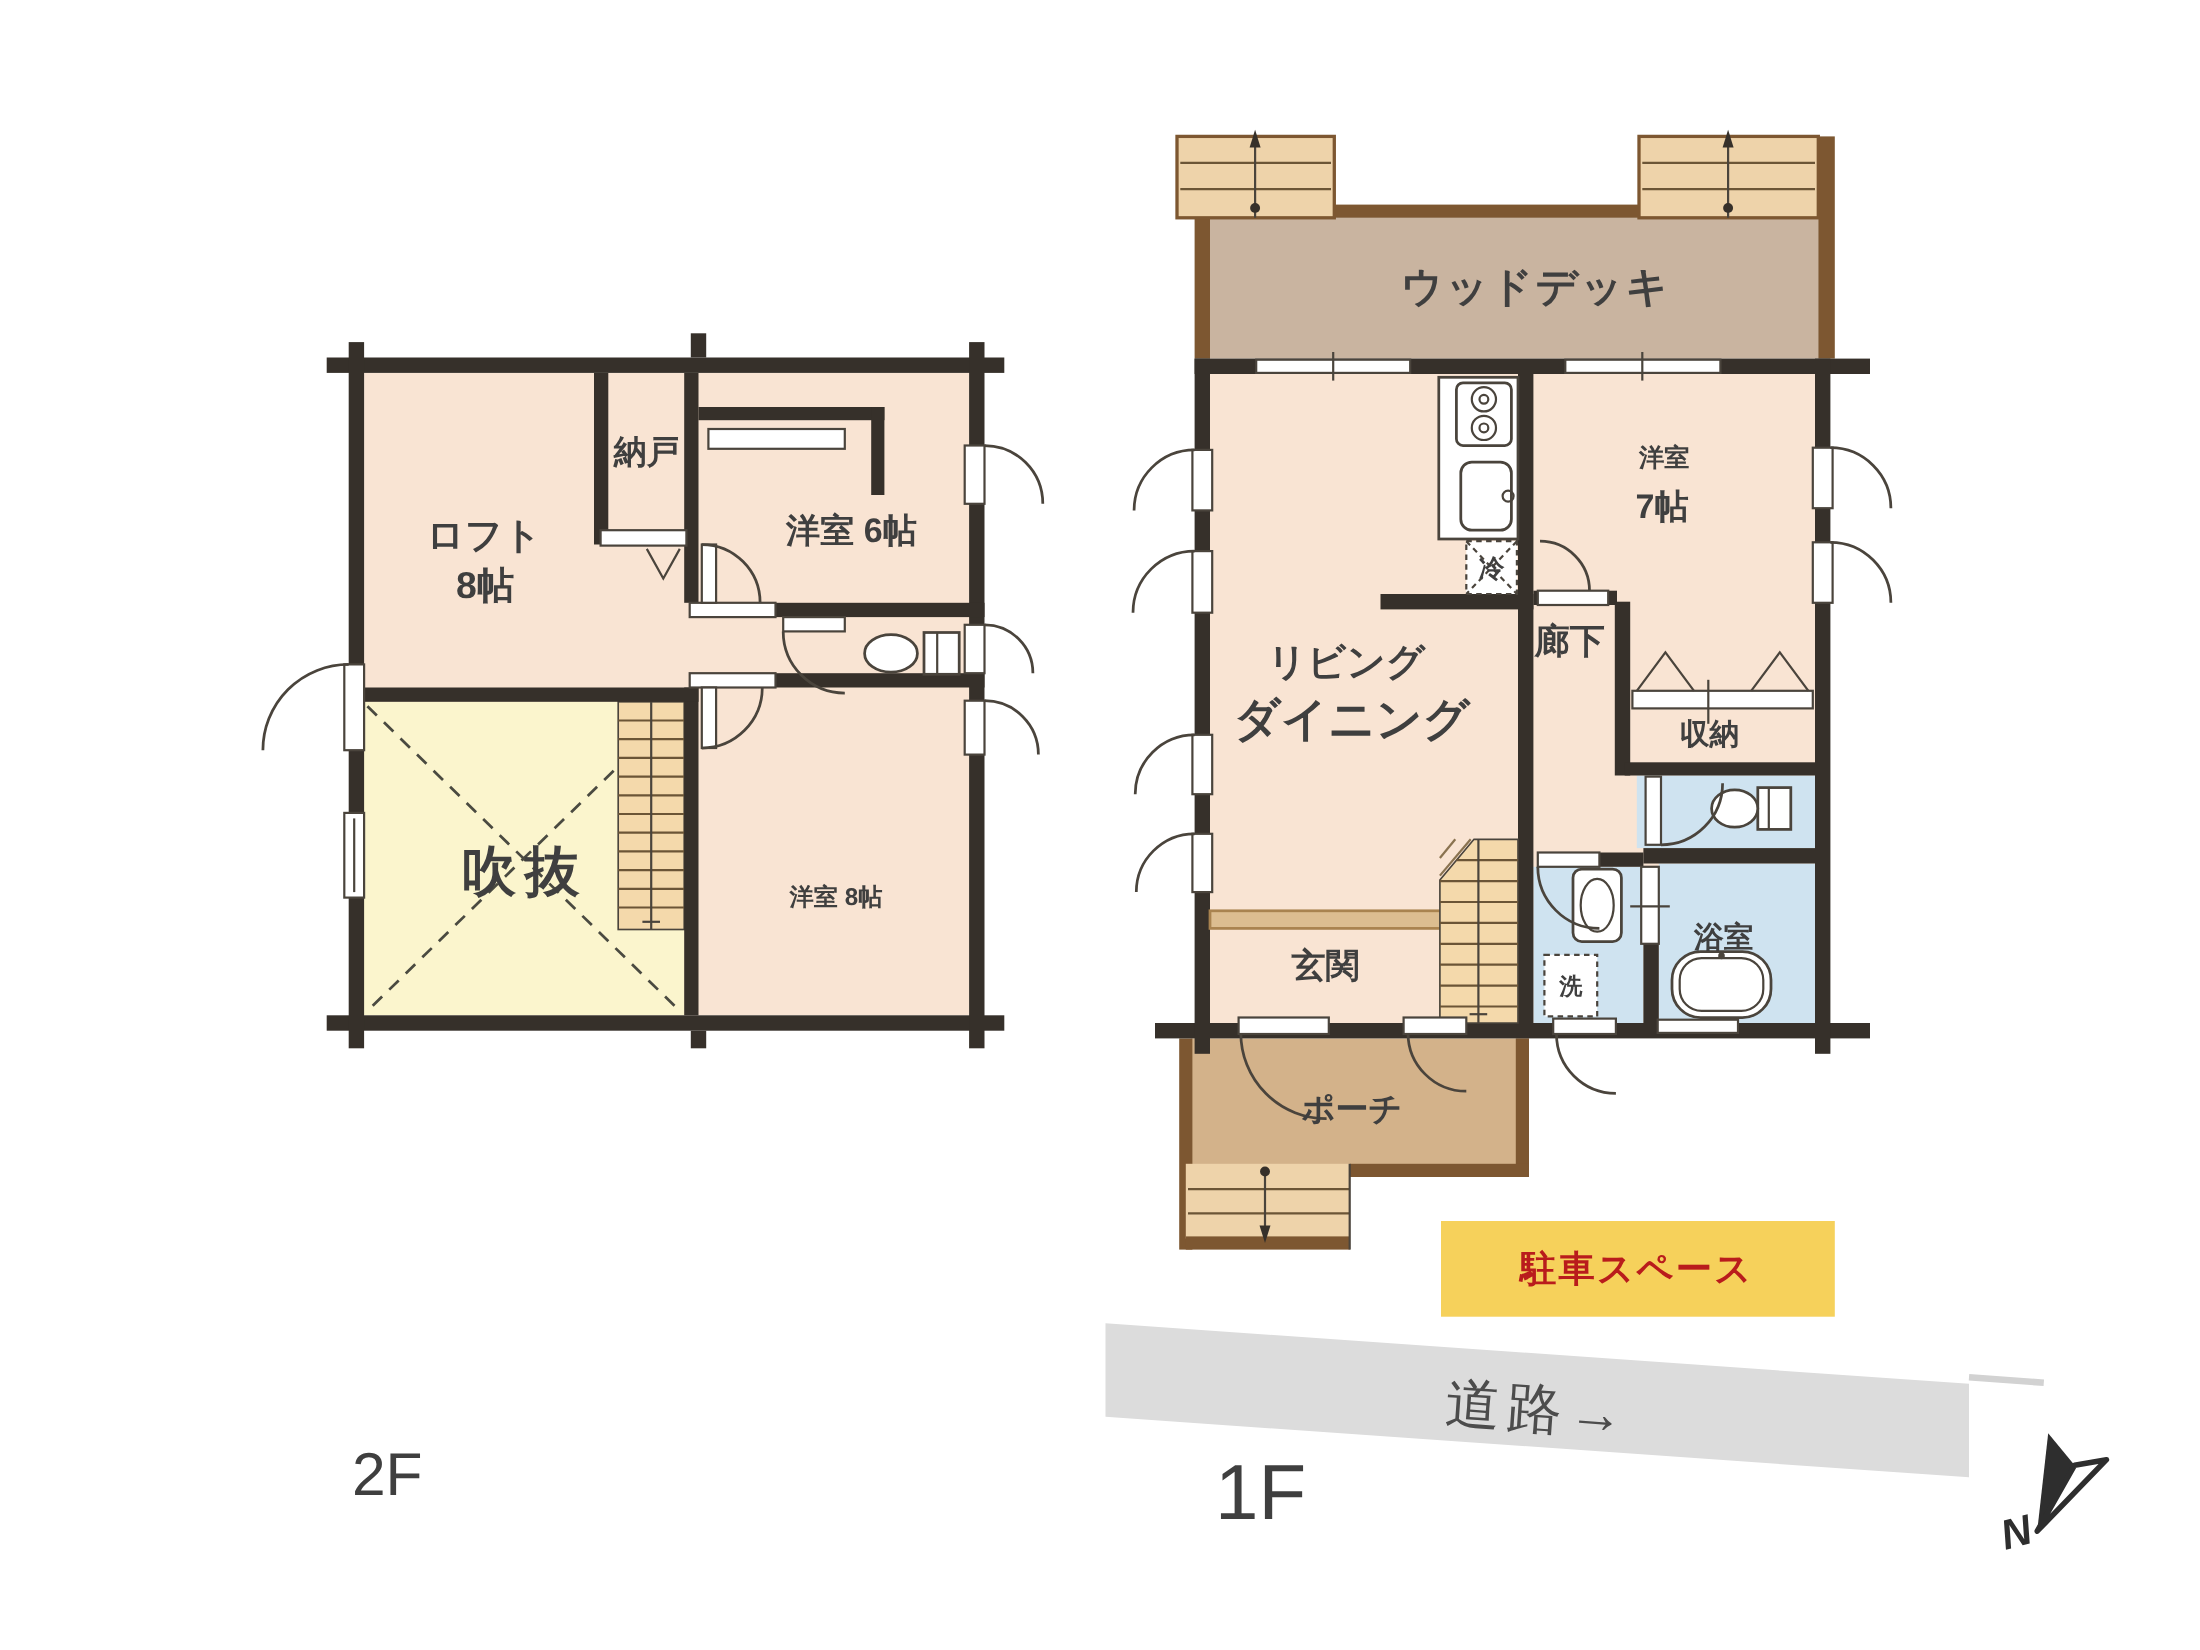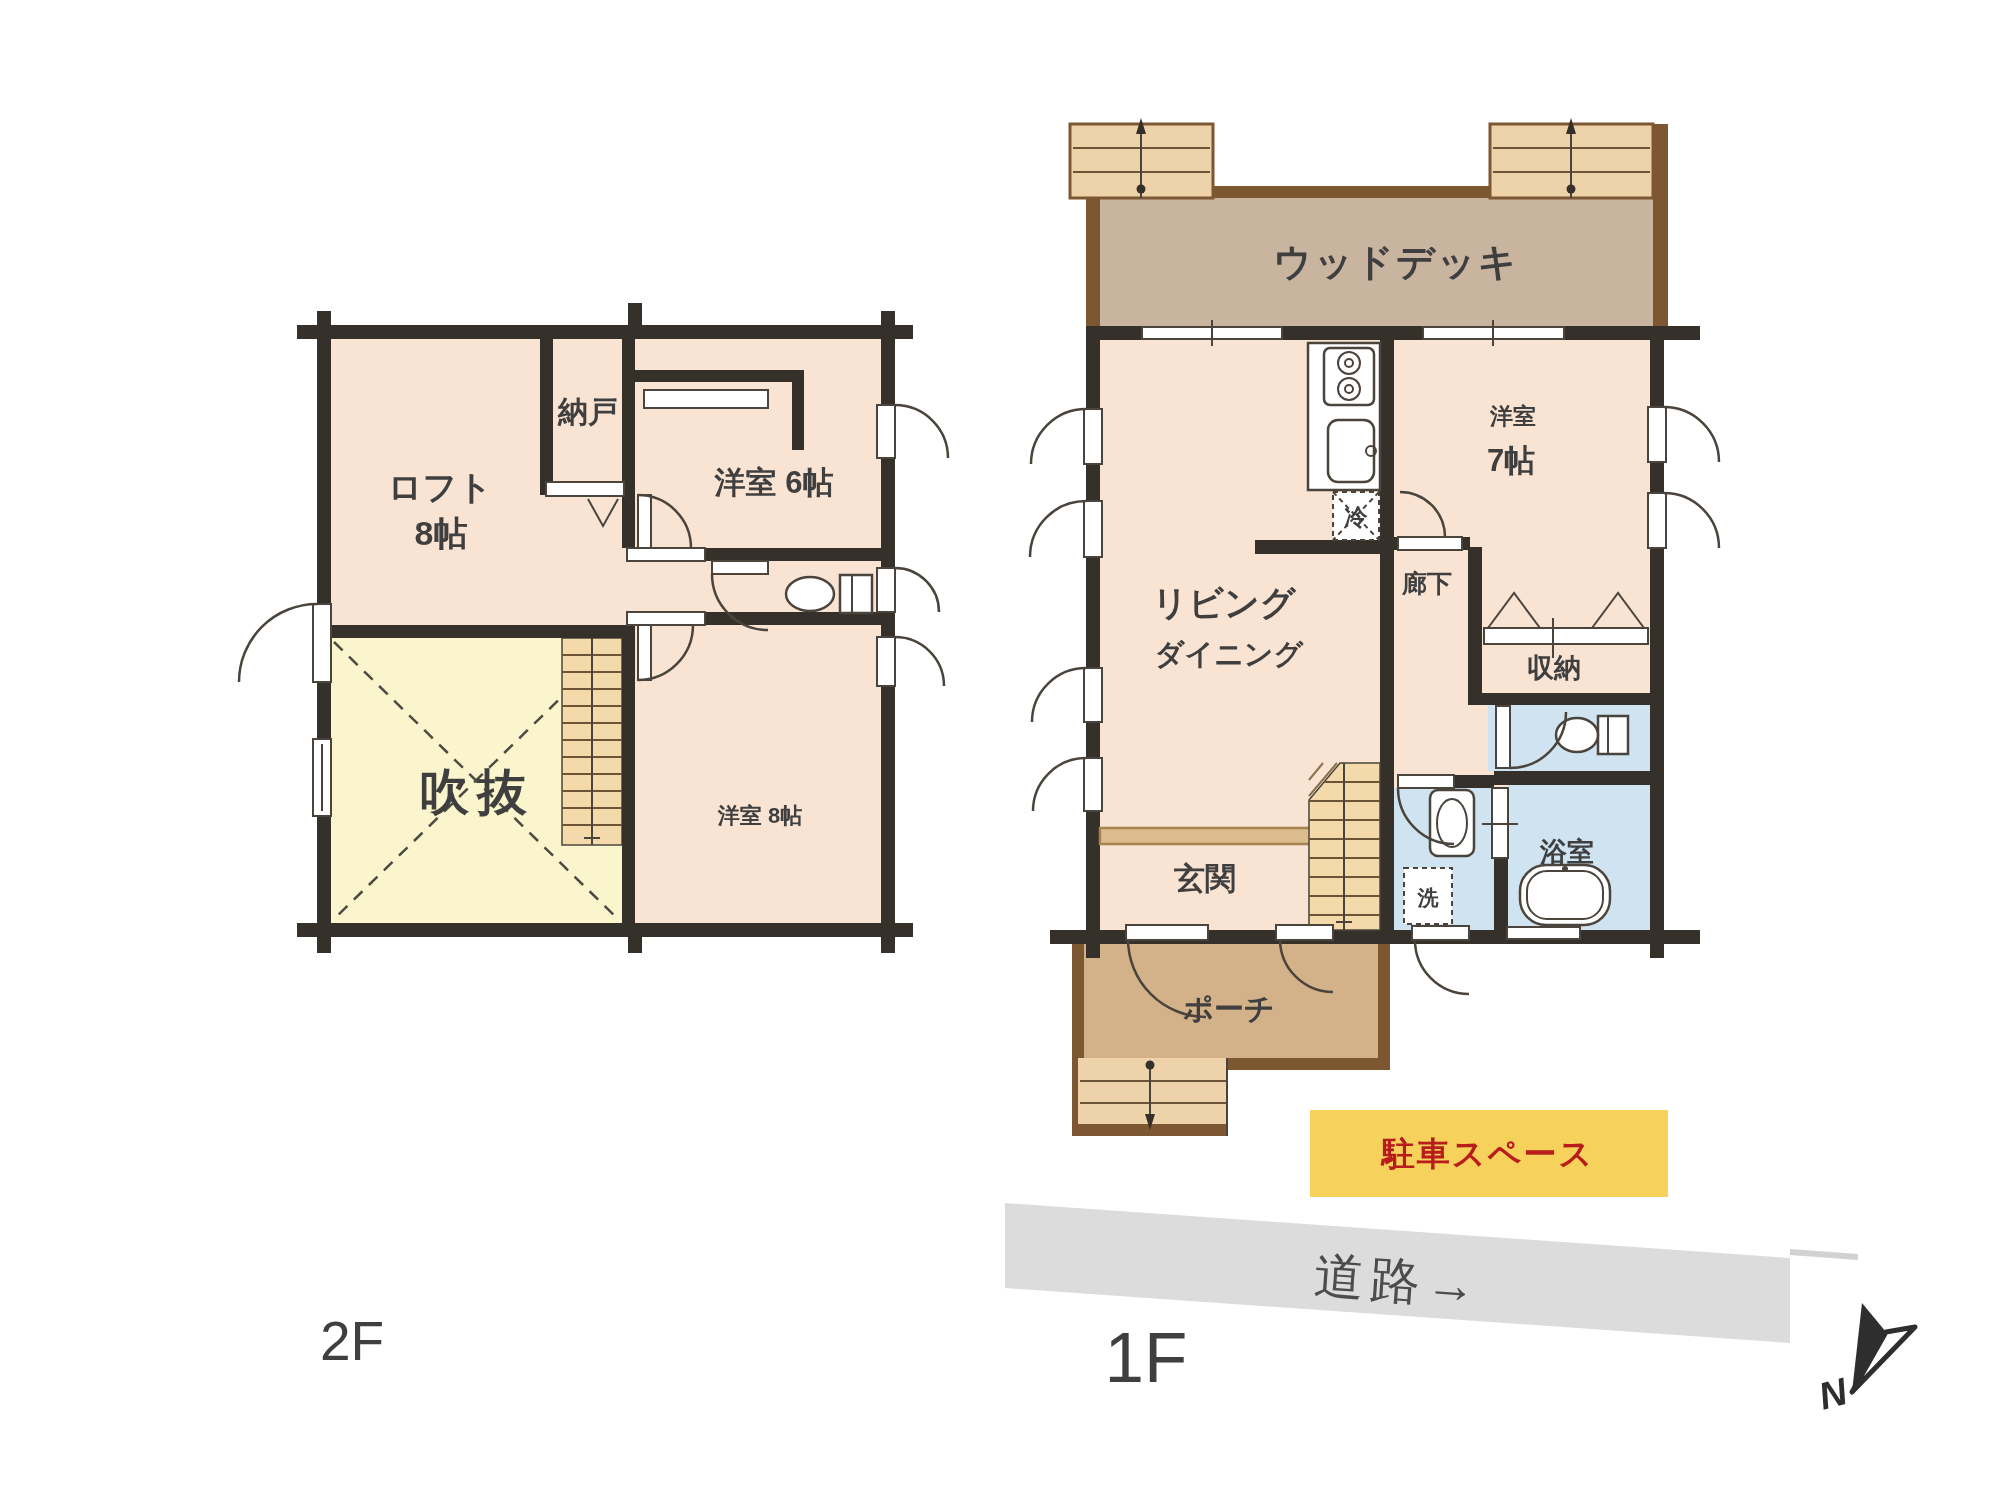--- a/index.html
+++ b/index.html
@@ -304,22 +304,22 @@
   <div class="lbl" style="left:588px;top:412px;font-size:30px;">納戸</div>
   <div class="lbl" style="left:774px;top:482px;font-size:31px;">洋室 6帖</div>
   <div class="lbl" style="left:477px;top:792px;font-size:50px;letter-spacing:8px;">吹抜</div>
   <div class="lbl" style="left:760px;top:816px;font-size:22px;">洋室 8帖</div>
   <div class="lbl" style="left:352px;top:1341px;font-size:55px;font-weight:500;">2F</div>
 
   <div class="lbl" style="left:1396px;top:262px;font-size:38px;letter-spacing:2px;">ウッドデッキ</div>
   <div class="lbl" style="left:1513px;top:416px;font-size:23px;">洋室</div>
   <div class="lbl" style="left:1511px;top:460px;font-size:31px;">7帖</div>
   <div class="lbl" style="left:1224px;top:602px;font-size:35px;">リビング</div>
-  <div class="lbl" style="left:1229px;top:654px;font-size:29px;text-align:right;">ダイニング</div>
-  <div class="lbl" style="left:1427px;top:583px;font-size:25px;">廊下</div>
+  <div class="lbl" style="left:1229px;top:654px;font-size:42px;text-align:right;">ダイニング</div>
+  <div class="lbl" style="left:1427px;top:583px;font-size:32px;">廊下</div>
   <div class="lbl" style="left:1554px;top:668px;font-size:27px;">収納</div>
   <div class="lbl" style="left:1567px;top:823px;font-size:27px;margin-top:29px;">浴室</div>
   <div class="lbl" style="left:1356px;top:517px;font-size:23px;">冷</div>
   <div class="lbl" style="left:1428px;top:897px;font-size:21px;">洗</div>
   <div class="lbl" style="left:1205px;top:878px;font-size:31px;">玄関</div>
   <div class="lbl" style="left:1229px;top:1009px;font-size:30px;">ポーチ</div>
   <div class="lbl" style="left:1146px;top:1357px;font-size:71px;font-weight:500;">1F</div>
 
   <div class="lbl" style="left:1488px;top:1153px;font-size:33px;letter-spacing:2px;color:#b91c1c;">駐車スペース</div>
   <div class="lbl" style="left:1398px;top:1281px;font-size:50px;font-weight:500;letter-spacing:6px;color:#4c4c4c;transform:translate(-50%,-50%) rotate(4deg);">道路→</div>

